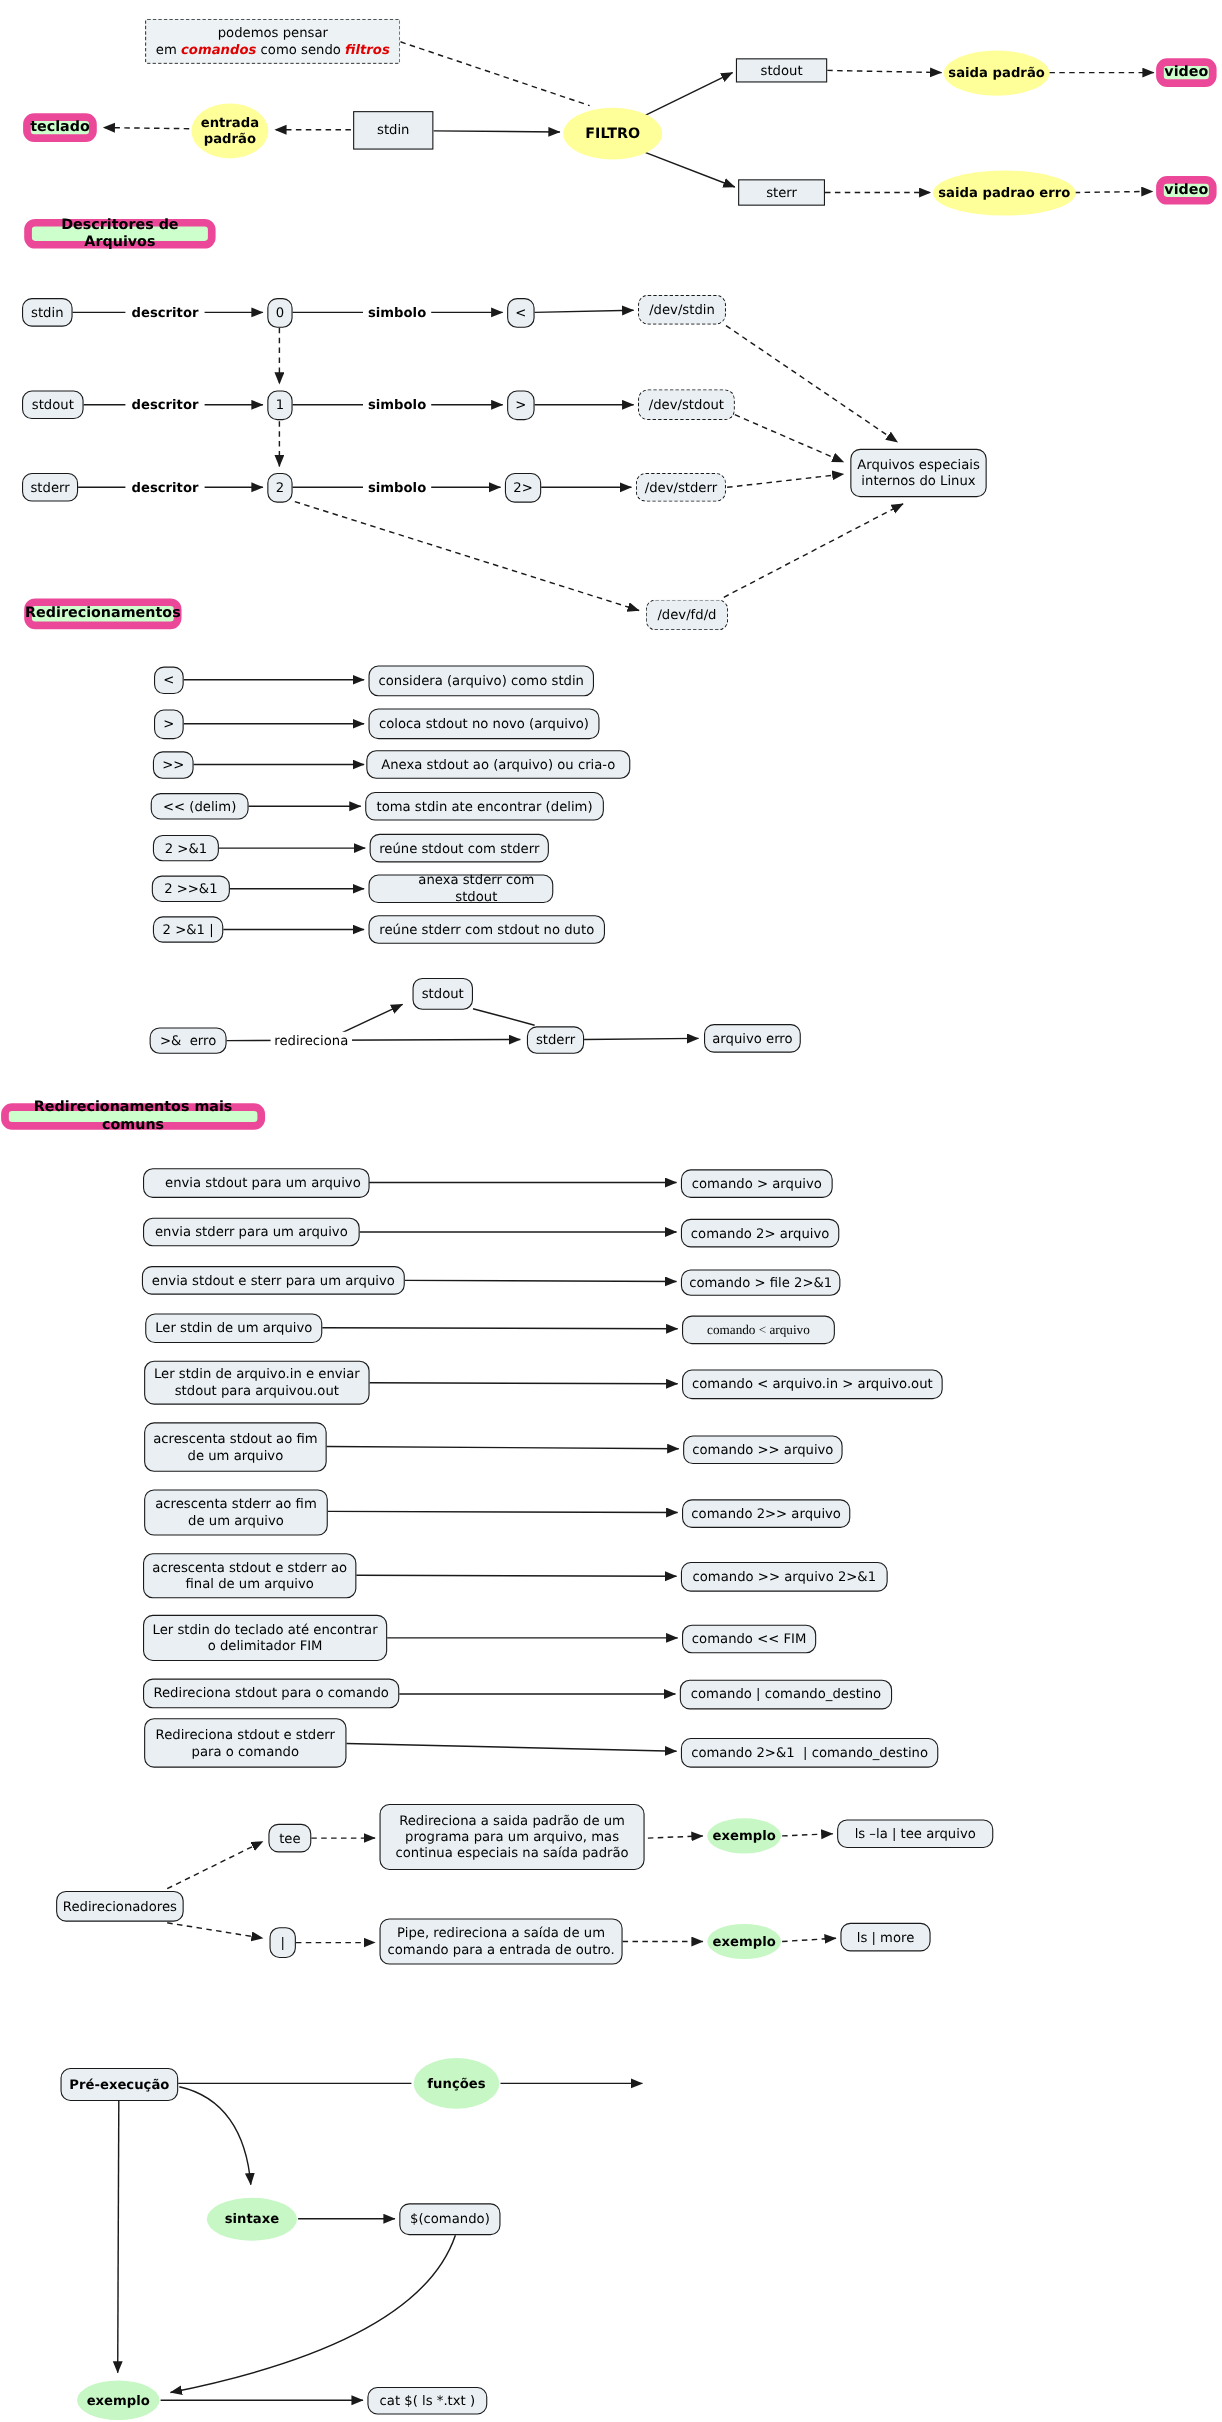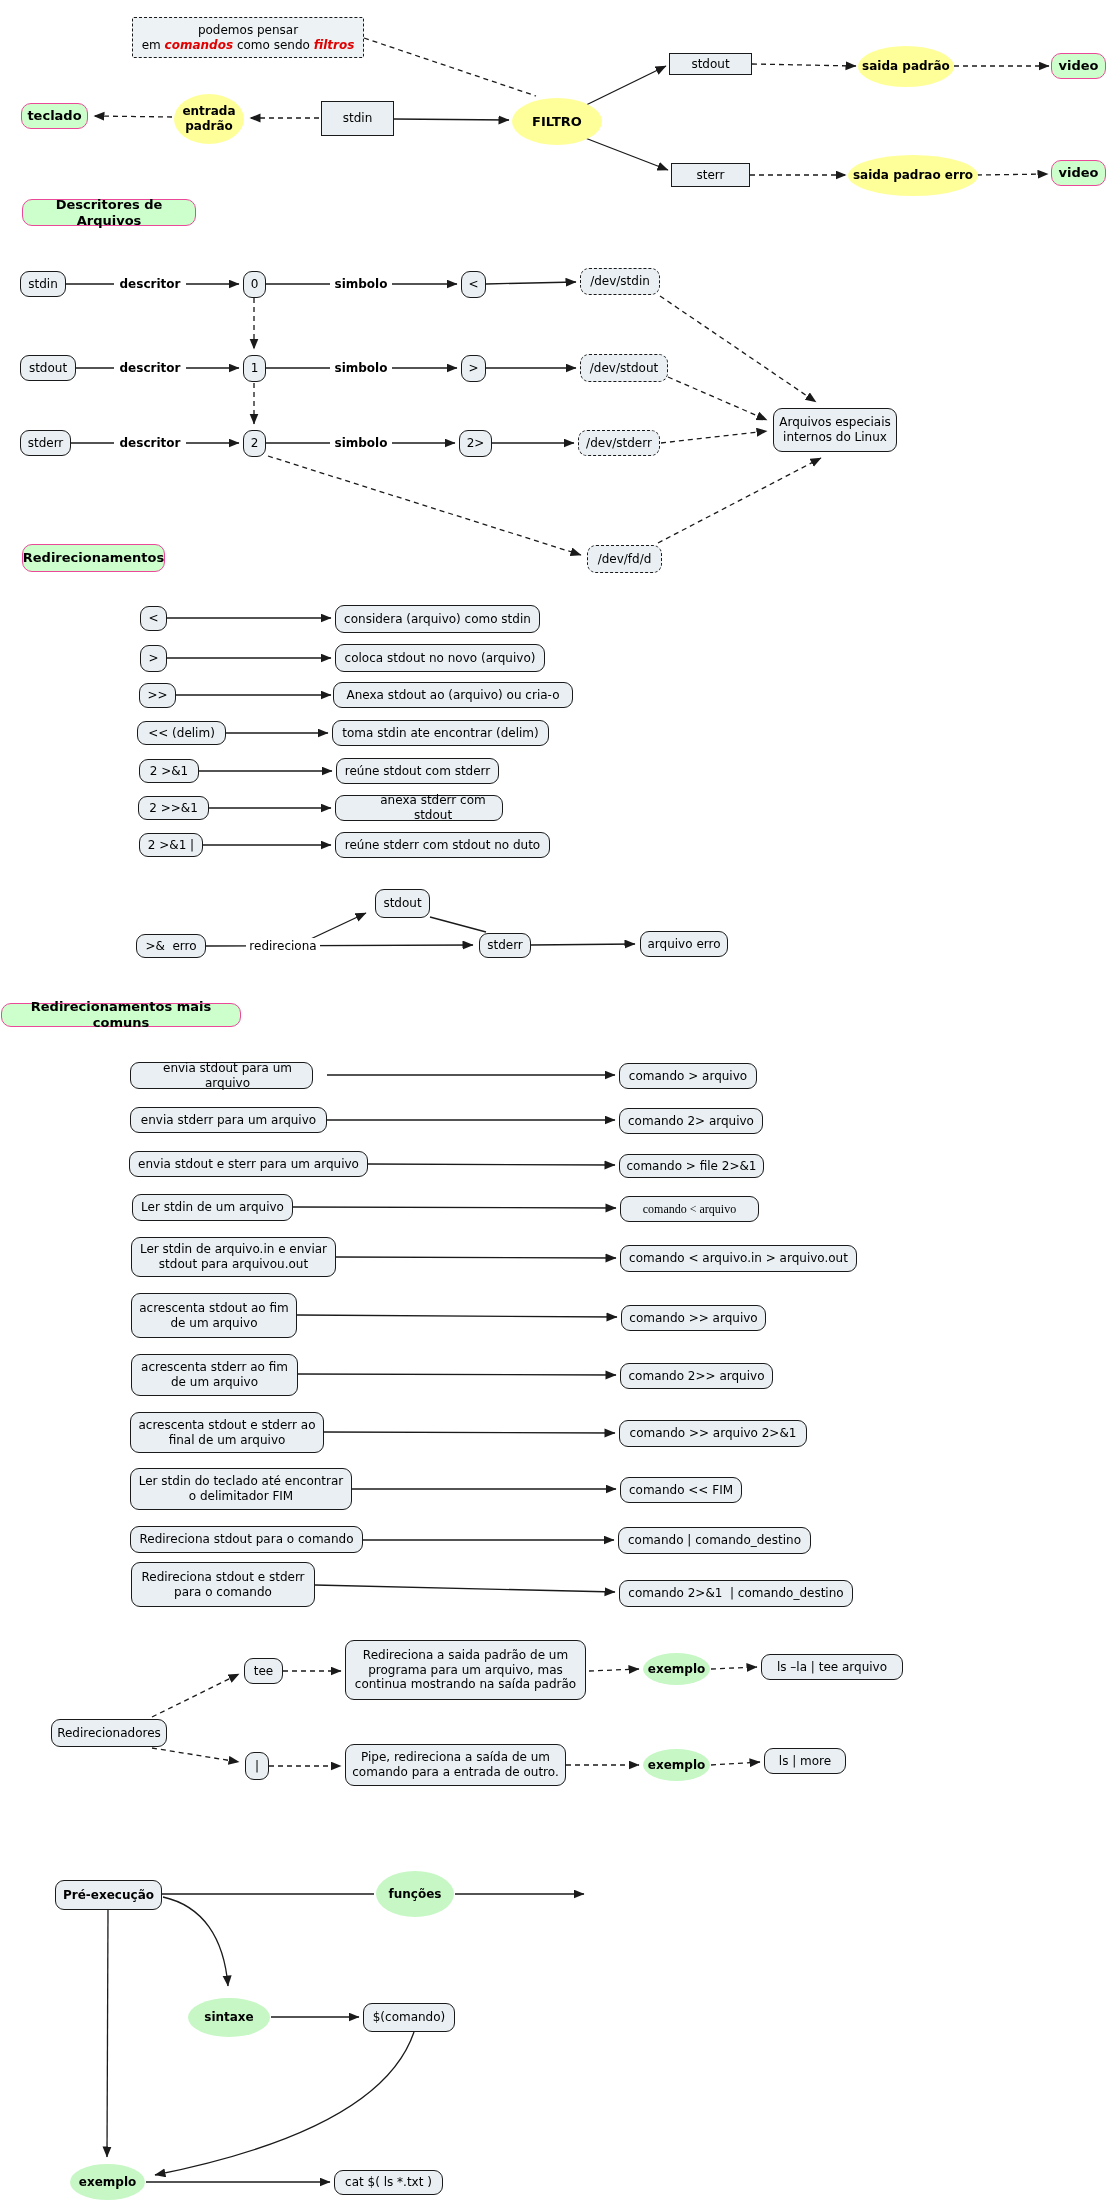--- a/index.html
+++ b/index.html
@@ -4,21 +4,21 @@
 <style>
   html,body{margin:0;padding:0;background:#ffffff;}
   #canvas{position:relative;width:1111px;height:2202px;background:#ffffff;
           font-family:"DejaVu Sans","Liberation Sans",sans-serif;color:#000;}
   #wires{position:absolute;left:0;top:0;z-index:0;}
   .node{position:absolute;box-sizing:border-box;display:flex;align-items:center;justify-content:center;
         text-align:center;font-size:12px;line-height:1.22;z-index:1;padding:1px 4px;}
   .grey{background:#e9eff2;border:1px solid #1a1a1a;border-radius:9px;}
   .sq{border-radius:0;}
   .dash{border-style:dashed;text-align:right;}
-  .glabel{background:#ccffcc;border:1px solid #ec4899;border-radius:10px;font-weight:bold;font-size:13px;}
+  .glabel{background:#ccffcc;border:7px solid #ec4899;border-radius:10px;font-weight:bold;font-size:13px;}
   .yell{background:#ffff99;border:none;border-radius:50%;font-weight:bold;}
   .gell{background:#c6f7c4;border:none;border-radius:50%;font-weight:bold;}
   .note{background:#edf2f5;border:1px dashed #1a1a1a;border-radius:2px;margin-top:15px;}
   .linelabel{background:#ffffff;font-weight:bold;padding:0 3px;justify-content:center;}
   .plainlabel{background:#ffffff;padding:0 3px;}
   .bold{font-weight:bold;}
   .prews{white-space:pre-wrap;}
   .red{color:#e00000;font-weight:bold;font-style:italic;}
 </style>
 </head>
@@ -170,21 +170,21 @@
 <div class="node grey" style="left:335px;top:832px;width:215px;height:26px;">reúne stderr com stdout no duto</div>
 
 <div class="node grey prews" style="left:136px;top:934px;width:70px;height:24px;">&gt;&amp;  erro</div>
 <div class="node plainlabel" style="left:246px;top:938px;width:74px;height:16px;">redireciona</div>
 <div class="node grey" style="left:375px;top:889px;width:55px;height:29px;">stdout</div>
 <div class="node grey" style="left:479px;top:933px;width:52px;height:25px;">stderr</div>
 <div class="node grey" style="left:640px;top:931px;width:88px;height:26px;">arquivo erro</div>
 
 <div class="node glabel" style="left:1px;top:1003px;width:240px;height:24px;">Redirecionamentos mais comuns</div>
 
-<div class="node grey" style="left:130px;top:1062px;width:183px;height:27px;padding-left:16px;">envia stdout para um arquivo</div>
+<div class="node grey" style="left:130px;top:1062px;width:206px;height:27px;padding-left:16px;">envia stdout para um arquivo</div>
 <div class="node grey prews" style="left:619px;top:1063px;width:138px;height:26px;">comando &gt; arquivo</div>
 <div class="node grey" style="left:130px;top:1107px;width:197px;height:26px;">envia stderr para um arquivo</div>
 <div class="node grey prews" style="left:619px;top:1108px;width:144px;height:26px;">comando 2&gt; arquivo</div>
 <div class="node grey" style="left:129px;top:1151px;width:239px;height:26px;">envia stdout e sterr para um arquivo</div>
 <div class="node grey prews" style="left:619px;top:1154px;width:145px;height:24px;">comando &gt; file 2&gt;&amp;1</div>
 <div class="node grey" style="left:132px;top:1194px;width:161px;height:27px;">Ler stdin de um arquivo</div>
 <div class="node grey prews" style="left:620px;top:1196px;width:139px;height:26px;font-family:Liberation Serif, serif;">comando &lt; arquivo</div>
 <div class="node grey" style="left:131px;top:1237px;width:205px;height:40px;">Ler stdin de arquivo.in e enviar stdout para arquivou.out</div>
 <div class="node grey prews" style="left:620px;top:1245px;width:237px;height:27px;">comando &lt; arquivo.in &gt; arquivo.out</div>
 <div class="node grey" style="left:131px;top:1293px;width:166px;height:45px;">acrescenta stdout ao fim de um arquivo</div>
@@ -195,21 +195,21 @@
 <div class="node grey prews" style="left:619px;top:1420px;width:188px;height:27px;">comando &gt;&gt; arquivo 2&gt;&amp;1</div>
 <div class="node grey" style="left:130px;top:1468px;width:222px;height:42px;">Ler stdin do teclado até encontrar o delimitador FIM</div>
 <div class="node grey prews" style="left:620px;top:1477px;width:122px;height:26px;">comando &lt;&lt; FIM</div>
 <div class="node grey" style="left:130px;top:1526px;width:233px;height:27px;">Redireciona stdout para o comando</div>
 <div class="node grey prews" style="left:618px;top:1527px;width:193px;height:27px;">comando | comando_destino</div>
 <div class="node grey" style="left:131px;top:1562px;width:184px;height:45px;">Redireciona stdout e stderr para o comando</div>
 <div class="node grey prews" style="left:619px;top:1580px;width:234px;height:27px;">comando 2&gt;&amp;1  | comando_destino</div>
 
 <div class="node grey" style="left:51px;top:1719px;width:116px;height:28px;">Redirecionadores</div>
 <div class="node grey" style="left:244px;top:1658px;width:39px;height:26px;">tee</div>
-<div class="node grey" style="left:345px;top:1640px;width:241px;height:60px;">Redireciona a saida padrão de um programa para um arquivo, mas continua mostrando na saída padrão</div>
+<div class="node grey" style="left:345px;top:1640px;width:241px;height:60px;">Redireciona a saida padrão de um programa para um arquivo, mas continua especiais na saída padrão</div>
 <div class="node gell" style="left:643px;top:1653px;width:67px;height:32px;">exemplo</div>
 <div class="node grey" style="left:761px;top:1654px;width:142px;height:26px;">ls –la | tee arquivo</div>
 <div class="node grey" style="left:245px;top:1752px;width:24px;height:28px;">|</div>
 <div class="node grey" style="left:345px;top:1744px;width:221px;height:42px;">Pipe, redireciona a saída de um comando para a entrada de outro.</div>
 <div class="node gell" style="left:643px;top:1749px;width:67px;height:32px;">exemplo</div>
 <div class="node grey" style="left:764px;top:1748px;width:82px;height:26px;">ls | more</div>
 
 <div class="node grey bold" style="left:55px;top:1880px;width:107px;height:30px;">Pré-execução</div>
 <div class="node gell" style="left:376px;top:1871px;width:78px;height:46px;">funções</div>
 <div class="node gell" style="left:188px;top:1998px;width:82px;height:39px;">sintaxe</div>

